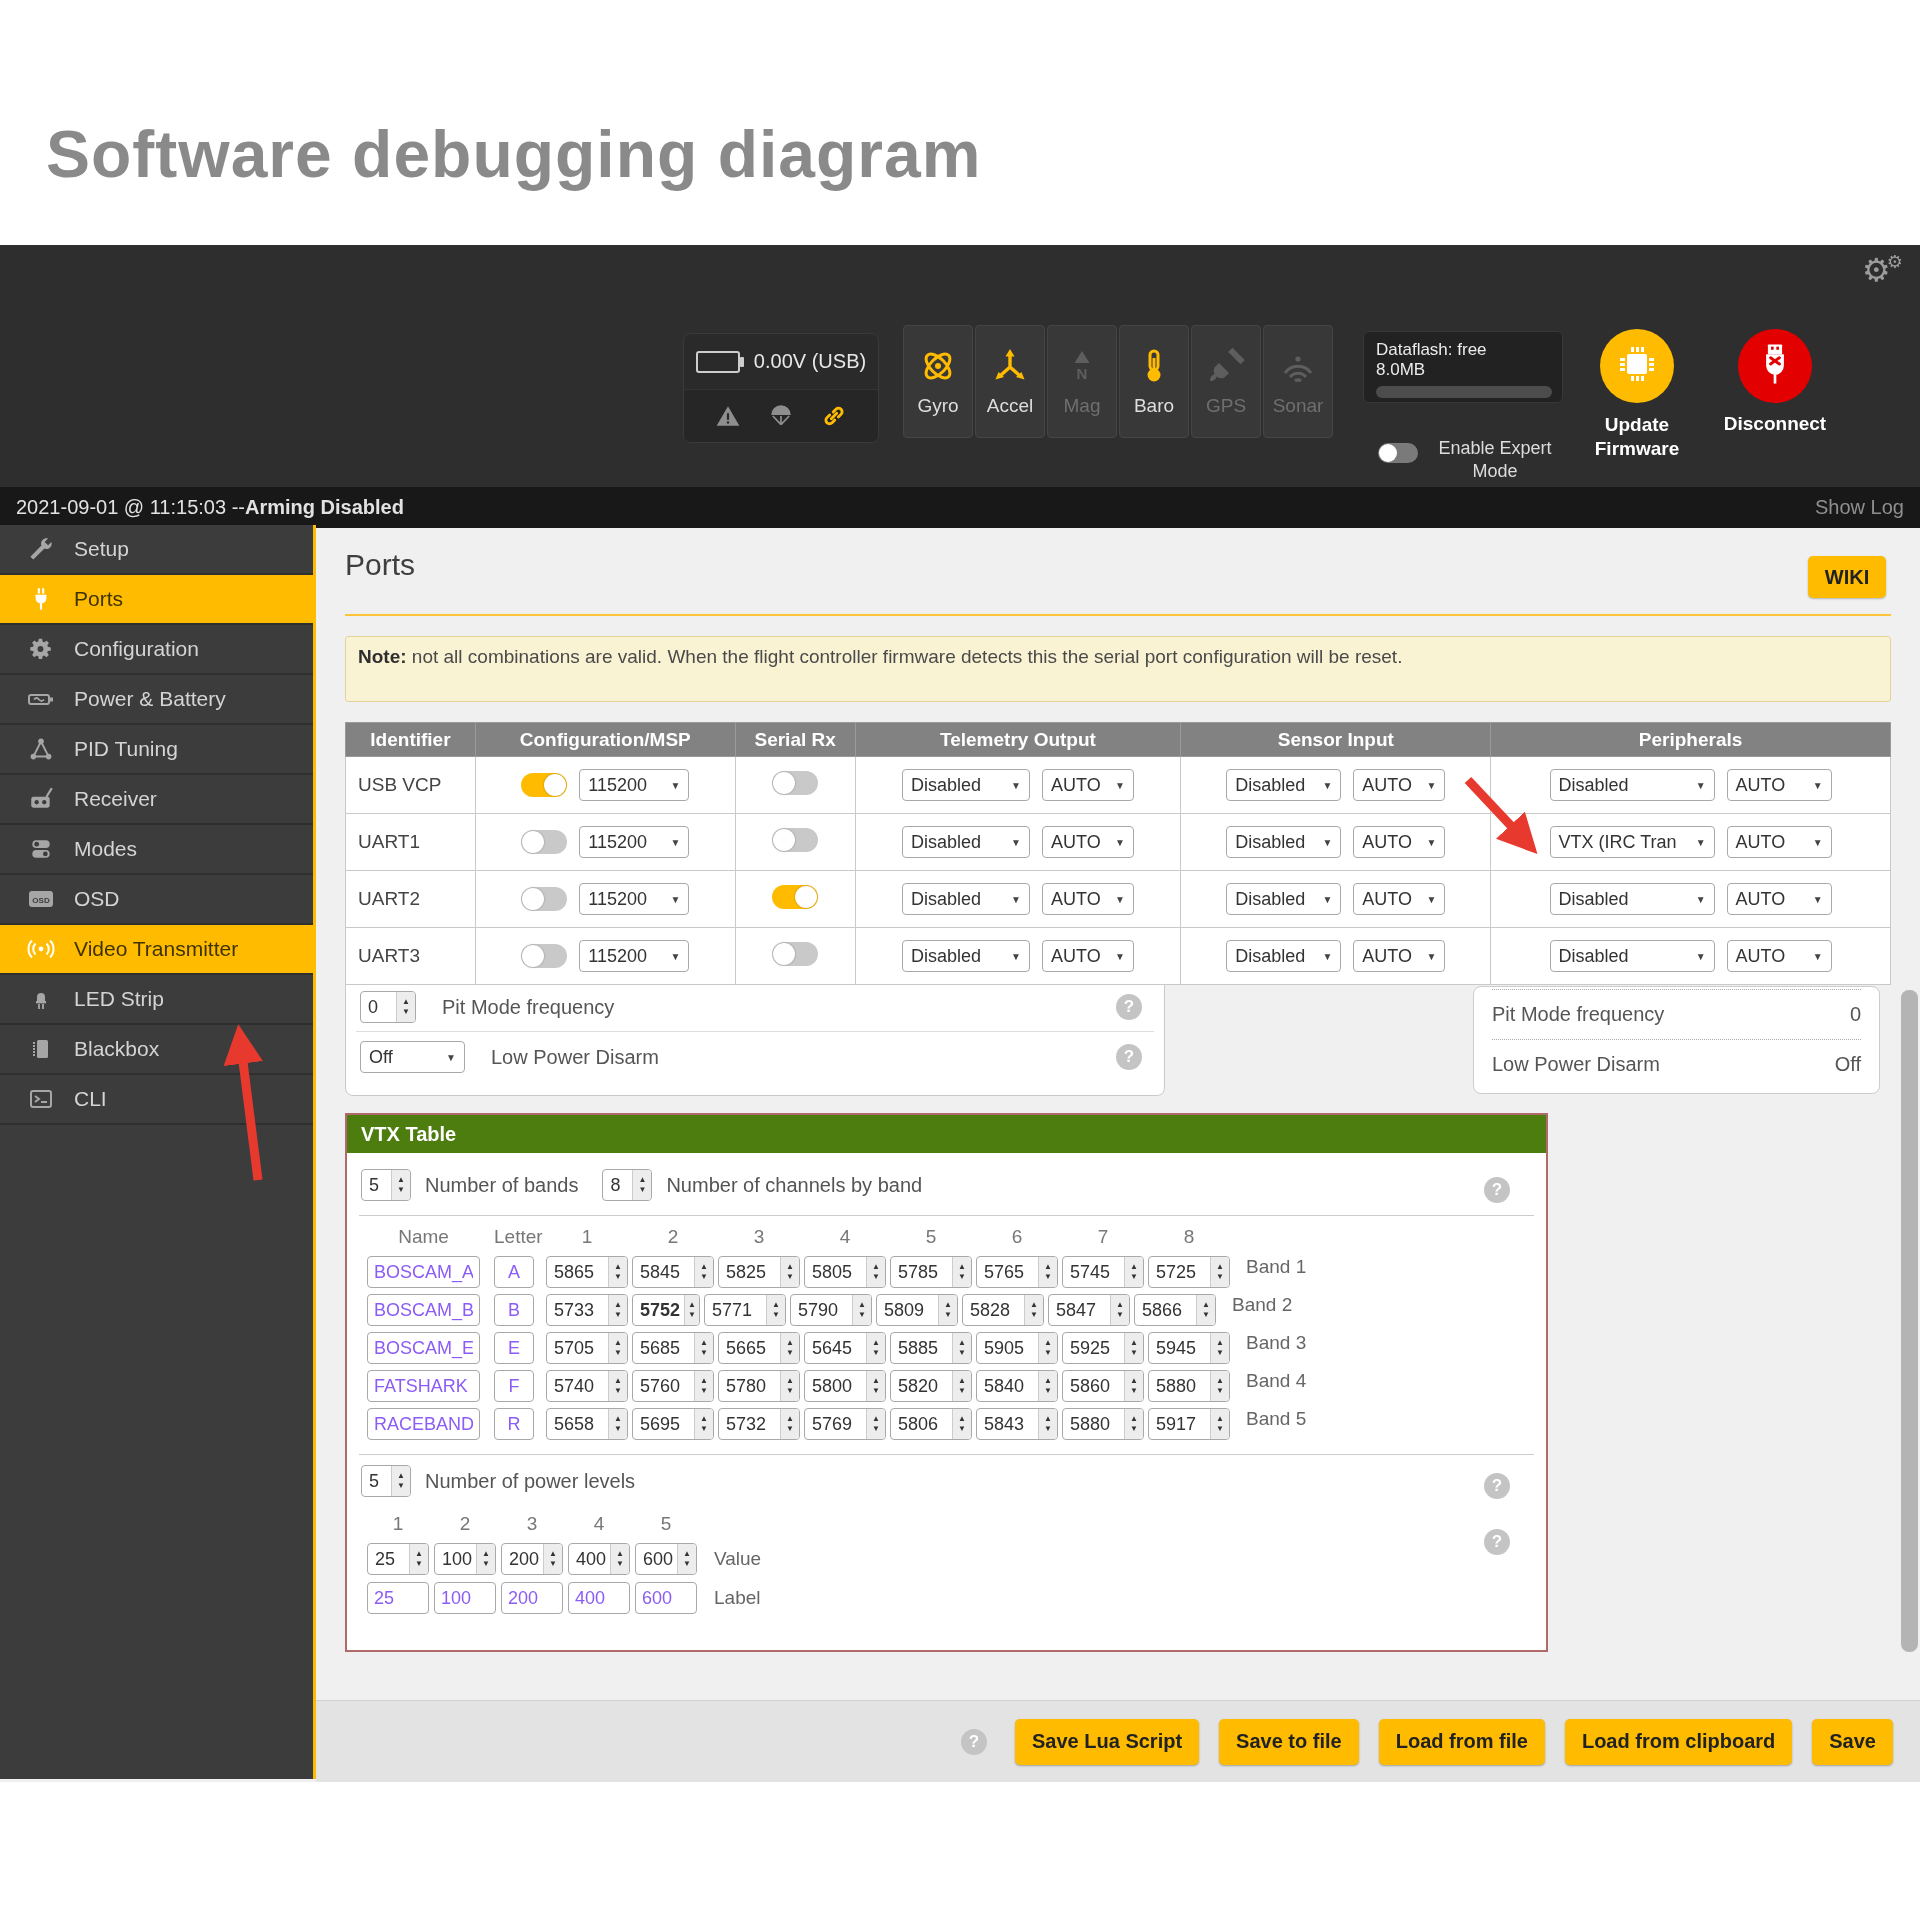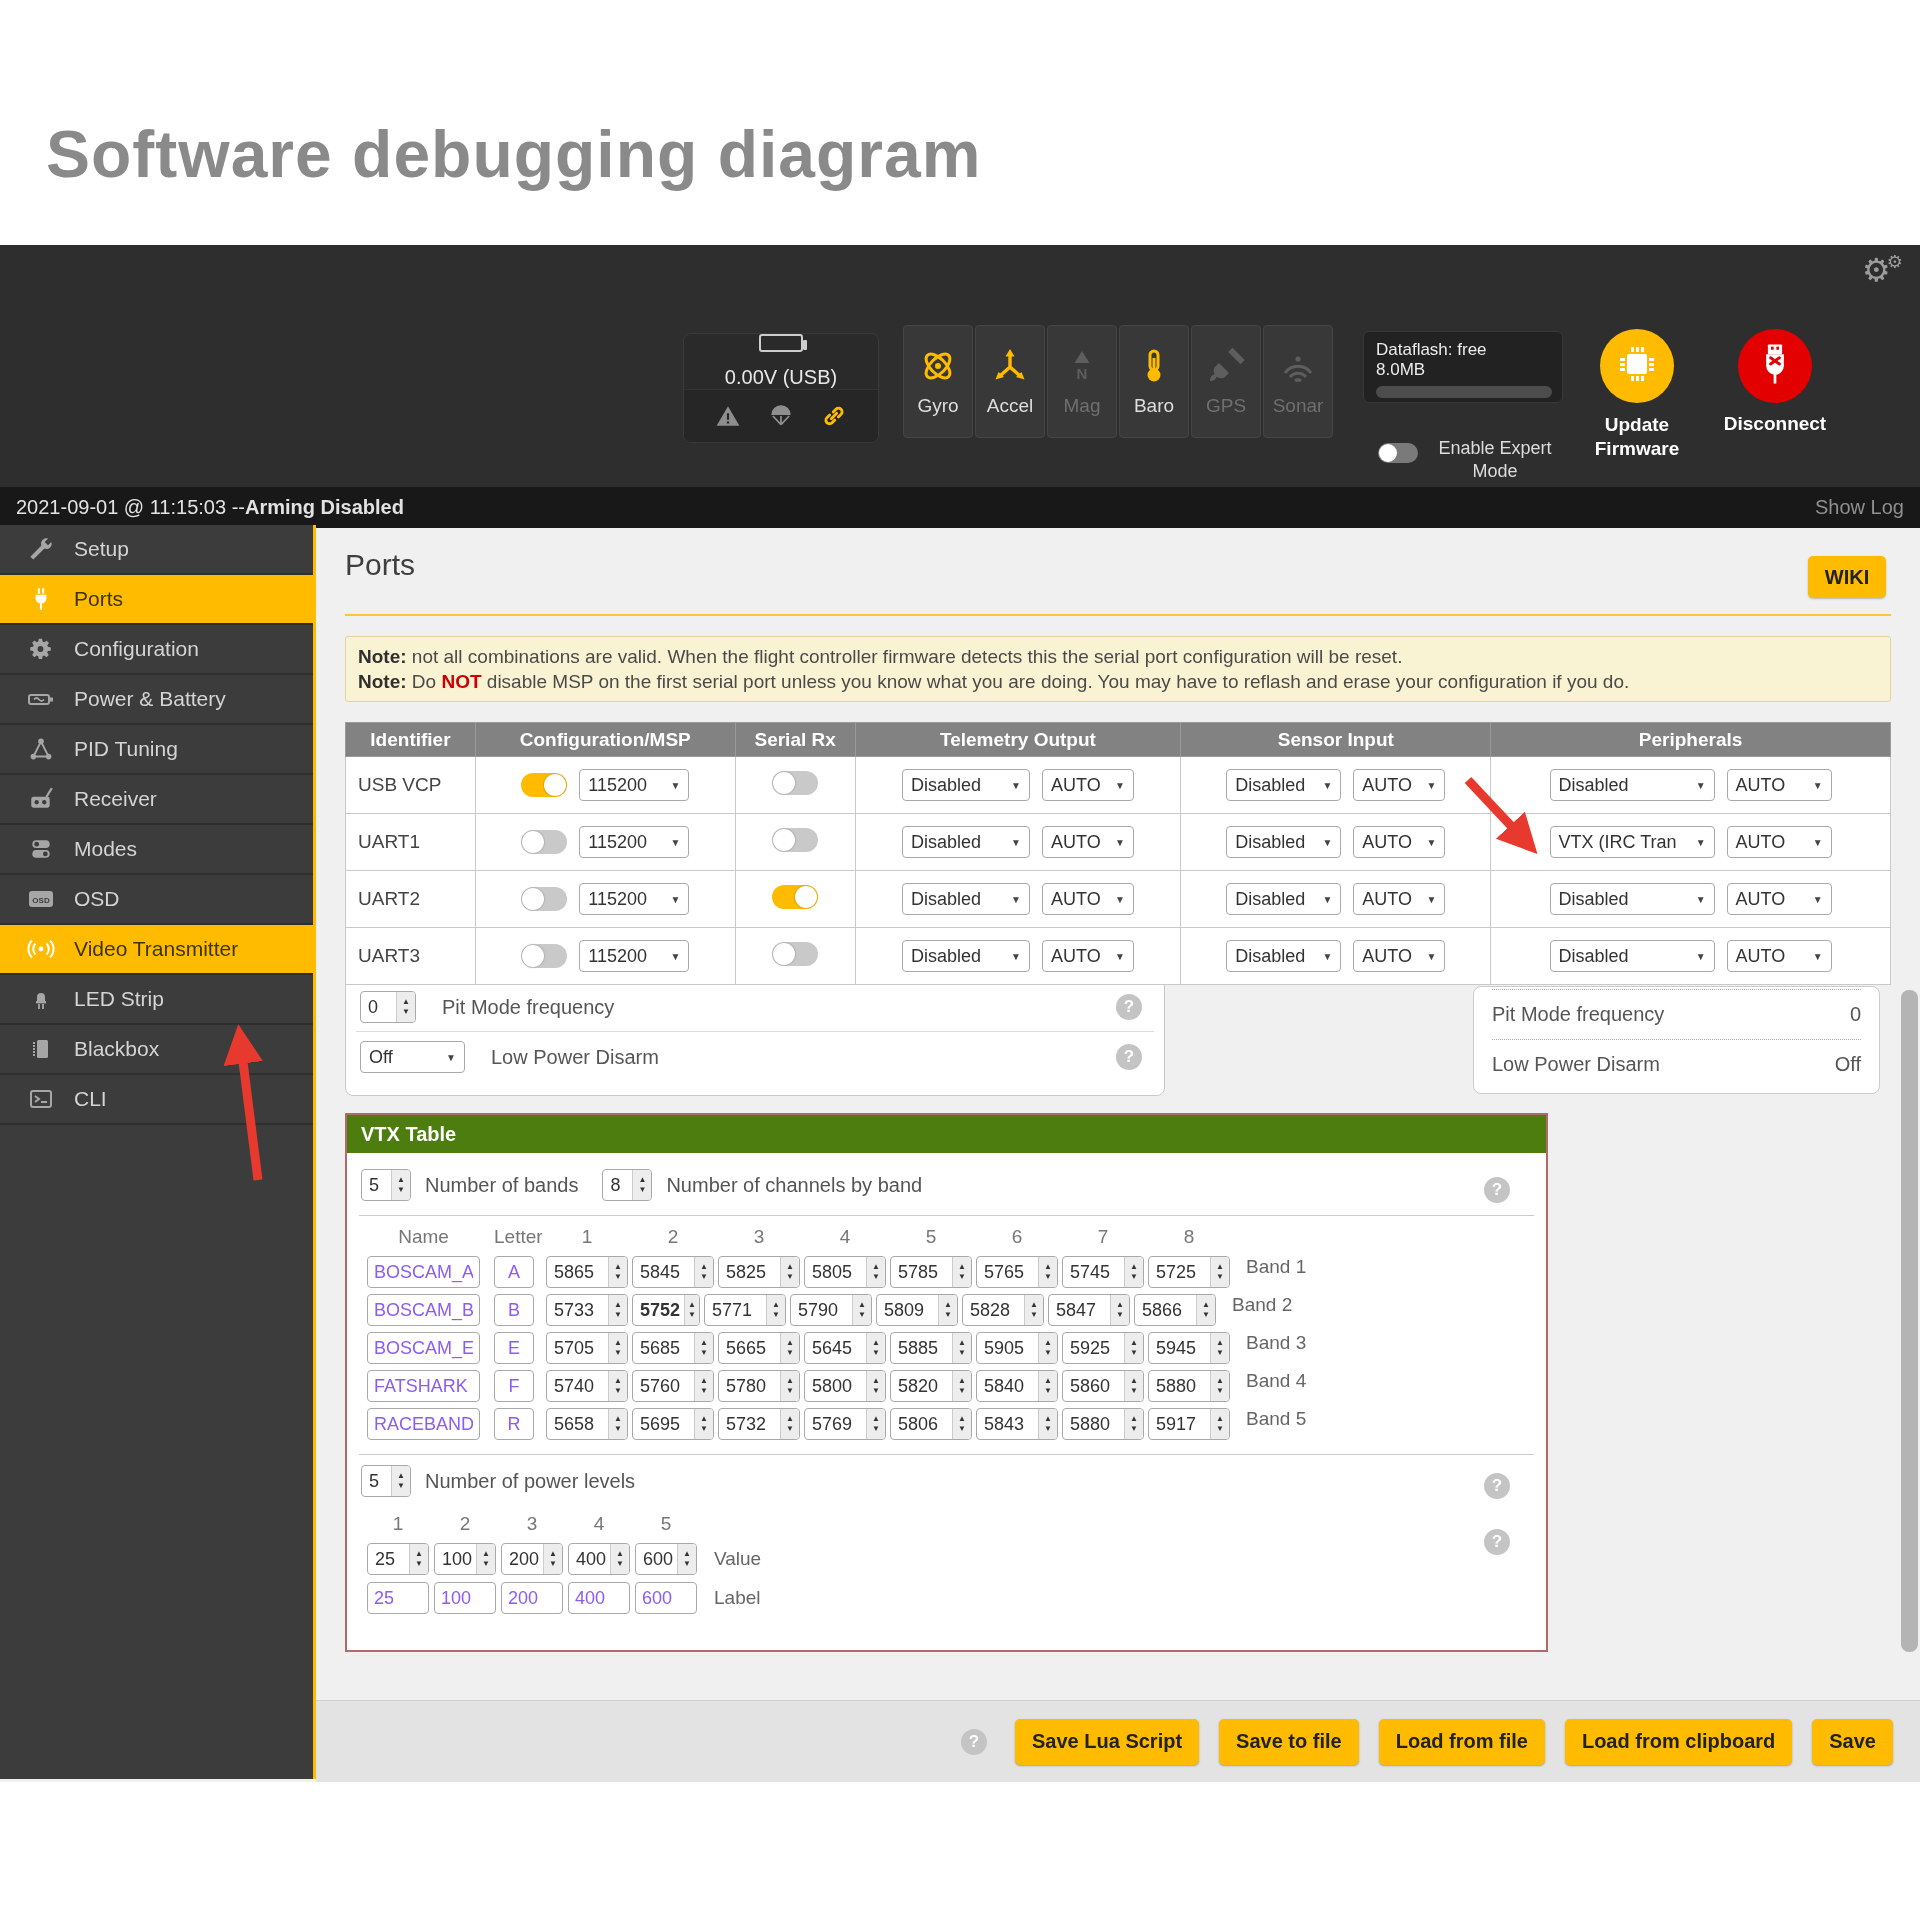--- a/index.html
+++ b/index.html
@@ -11,21 +11,21 @@
   .page-title{
     position:absolute; left:46px; top:72px; font-size:66px; font-weight:700;
     color:#8a8a8a; letter-spacing:1px;
   }
   .app{ position:absolute; left:0; top:245px; width:1920px; height:1537px; background:#f0f0f0; }
 
   
   .topbar{ position:absolute; left:0; top:0; width:1920px; height:242px; background:#2e2e2e; }
   .batt-widget{ position:absolute; left:683px; top:88px; width:196px; height:110px;
     background:#2a2a2a; border:1px solid #3a3a3a; border-radius:8px; overflow:hidden;}
-  .batt-row1{ height:55px; display:flex; align-items:center; justify-content:center; gap:14px;flex-direction:column; }
+  .batt-row1{ height:55px; display:flex; align-items:center; justify-content:center; gap:14px; }
   .batt-shape{ width:44px; height:22px; border:2px solid #cdcdcd; border-radius:3px; position:relative; }
   .batt-shape::after{ content:""; position:absolute; right:-6px; top:4px; width:4px; height:10px; background:#cdcdcd; border-radius:1px;}
   .batt-volt{ color:#e8e8e8; font-size:20px; }
   .batt-row2{ height:53px; background:#262626; border-top:1px solid #333;
     display:flex; align-items:center; justify-content:space-around; padding:0 18px;}
   .st-ic{ color:#8e8e8e; display:flex; }
   .st-ic.on{ color:#ffbb00; }
   .sensor-bar{ position:absolute; left:903px; top:80px; display:flex; gap:2px; }
   .sensor{ width:70px; height:113px; background:#383838; border:1px solid #454545; border-radius:4px;
     display:flex; flex-direction:column; align-items:center; justify-content:center; gap:9px; color:#5e5e5e;}
@@ -432,23 +432,20 @@
     </div>
 
   <div class="main">
     <div class="ports-heading">Ports</div>
     <div class="wiki-btn">WIKI</div>
     <div class="heading-rule"></div>
 
     <div class="note-box">
       <div>
         <b>Note:</b><span> not all combinations are valid. When the flight controller firmware detects this the serial port configuration will be reset.</span>
-      </div>
-      <div>
-        <b>Note:</b><span> Do </span><span class="note-not">NOT</span><span> disable MSP on the first serial port unless you know what you are doing. You may have to reflash and erase your configuration if you do.</span>
       </div>
     </div>
 
     <table class="ports-table">
       <colgroup>
         <col style="width:130px">
           <col style="width:260px">
           <col style="width:120px">
         <col style="width:326px">
           <col style="width:310px">

